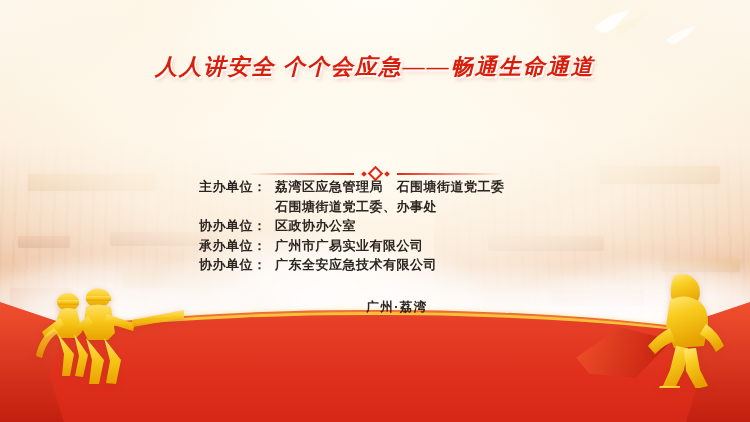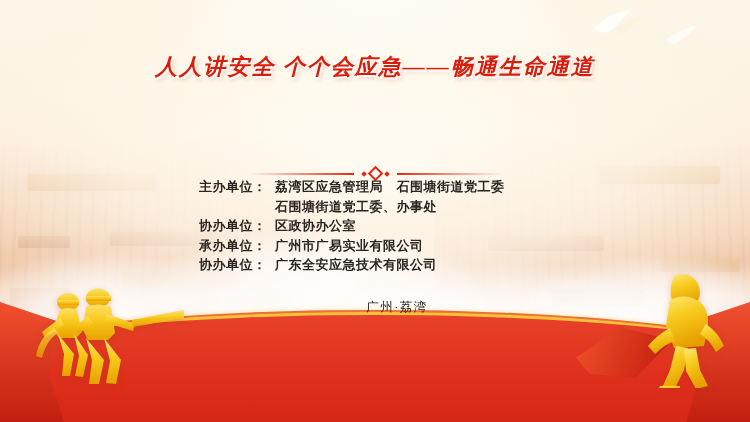--- a/index.html
+++ b/index.html
@@ -97,21 +97,21 @@
 
   
   .orgs{ position:absolute; top:178px; left:0; right:0; display:flex; flex-direction:column; align-items:center; }
   .org-row{ display:flex; width:352px; font-size:13px; line-height:19.5px; color:#2b2521;font-family:Liberation Mono, monospace; }
   .org-lbl{ width:76px; flex:none; font-weight:700; letter-spacing:.5px; }
   .org-val{ flex:1; font-weight:700; letter-spacing:.5px; }
   .org-row.cont .org-lbl{ visibility:hidden; }
 
   
   .foot{ position:absolute; top:298px; left:0; right:0; text-align:center; color:#2b2521; }
-  .foot div{ font-size:12.5px; font-weight:400; line-height:19px; letter-spacing:1.5px;padding-left:44px; }
+  .foot div{ font-size:12.5px; font-weight:700; line-height:19px; letter-spacing:1.5px;padding-left:44px; }
 </style>
 </head>
 <body>
 
 <div id="poster">
 
   <div class="bldg bldg-l">
     <div class="sign gold" style="left:38px;  top:34px;  width:128px; height:17px;"></div>
     <div class="sign" style="left:120px; top:92px;  width:108px; height:14px;"></div>
     <div class="sign" style="left:28px;  top:96px;  width:52px;  height:12px;"></div>

